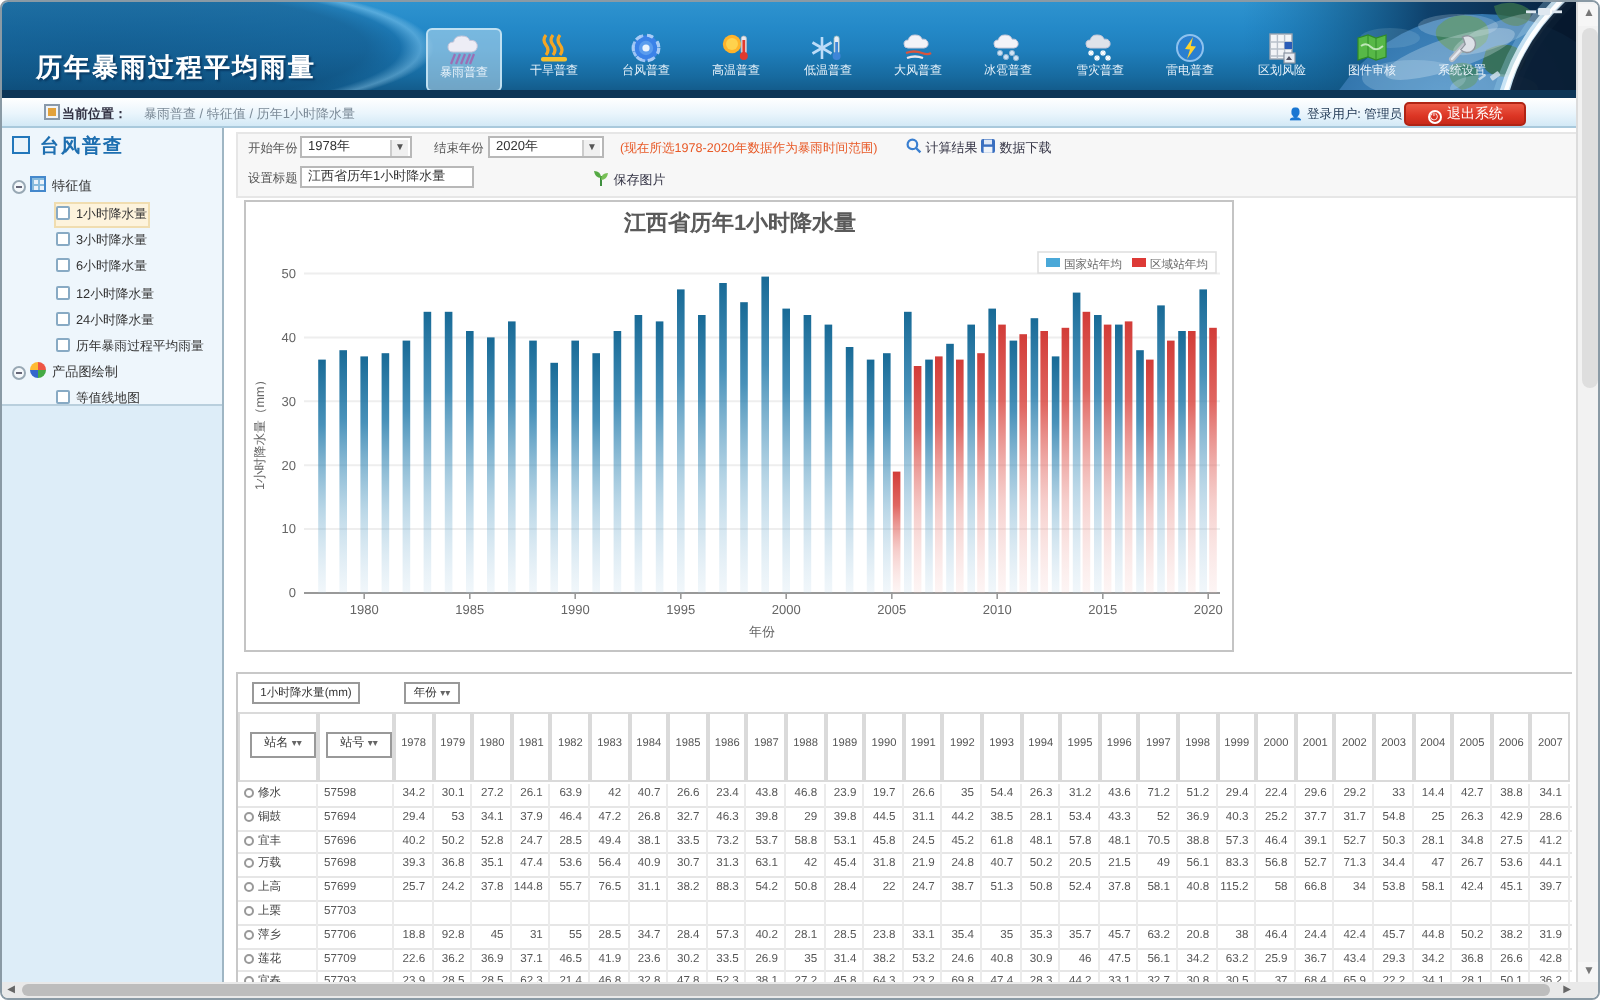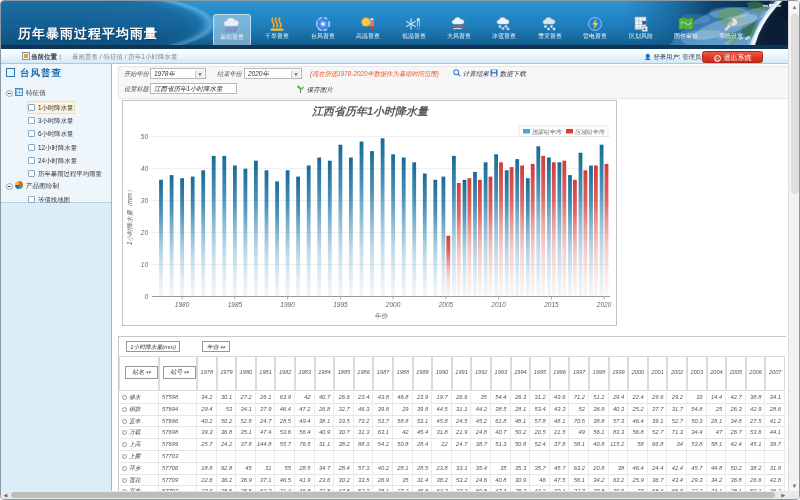--- a/index.html
+++ b/index.html
@@ -49,21 +49,21 @@
 .node { position:absolute; font-size:6.6px; color:#333; white-space:nowrap; }
 .nico { display:inline-block; width:8px; height:8px; vertical-align:-1px; margin-right:3px; }
 .nico.grid { background:linear-gradient(#fff,#fff) padding-box, #4488cc; border:1px solid #4488cc;
   background-image:linear-gradient(90deg,#88bbdd 1px,transparent 1px),linear-gradient(#88bbdd 1px,transparent 1px);
   background-size:3px 3px; background-color:#eaf2fa; }
 .nico.pie { border-radius:50%; background:conic-gradient(#e54 0 25%, #4a4 25% 50%, #36c 50% 75%, #fb3 75%); }
 .child { position:absolute; left:27px; font-size:6.4px; color:#333; white-space:nowrap; height:11px; line-height:11px; }
 .child .cb { display:inline-block; width:7px; height:7px; border:1px solid #88aac4; background:#fff; margin-right:3px; vertical-align:-1px; border-radius:1px; }
 .child.csel { background:#fdf3dc; outline:1px solid #f0ddb0; }
 
-.content { position:absolute; left:112px; top:63px; width:677px; height:429px; background:#fff;font-style:italic; }
+.content { position:absolute; left:112px; top:63px; width:677px; height:429px; background:#fff; }
 .controls { position:absolute; left:5px; top:2px; width:671px; height:33px; background:#f7f7f7; border:1px solid #e6e6e6; }
 .lab { position:absolute; font-size:6.2px; color:#555; }
 .selbox { position:absolute; height:11px; background:#fff; border:1px solid #b8b8b8; font-size:6.5px; color:#333;
   line-height:10px; padding-left:3px; }
 .selbox .arr { position:absolute; right:1px; top:1px; width:9px; height:8px; background:#f0f0f0; border-left:1px solid #ccc;
   font-size:5px; color:#555; text-align:center; line-height:8px; }
 .redtx { position:absolute; font-size:6.3px; color:#e85a28; white-space:nowrap; }
 .abtn { position:absolute; font-size:6.5px; color:#334; white-space:nowrap; }
 
 .chartbox { position:absolute; left:9px; top:36px; width:495px; height:226px; background:#fff; border:1px solid #c4c4c4; }

